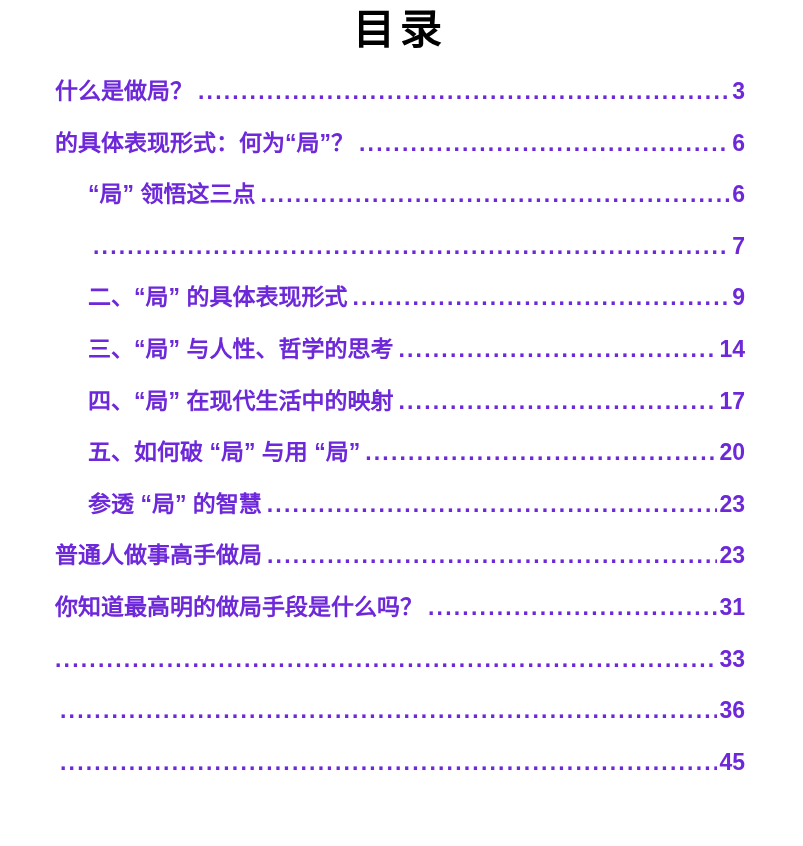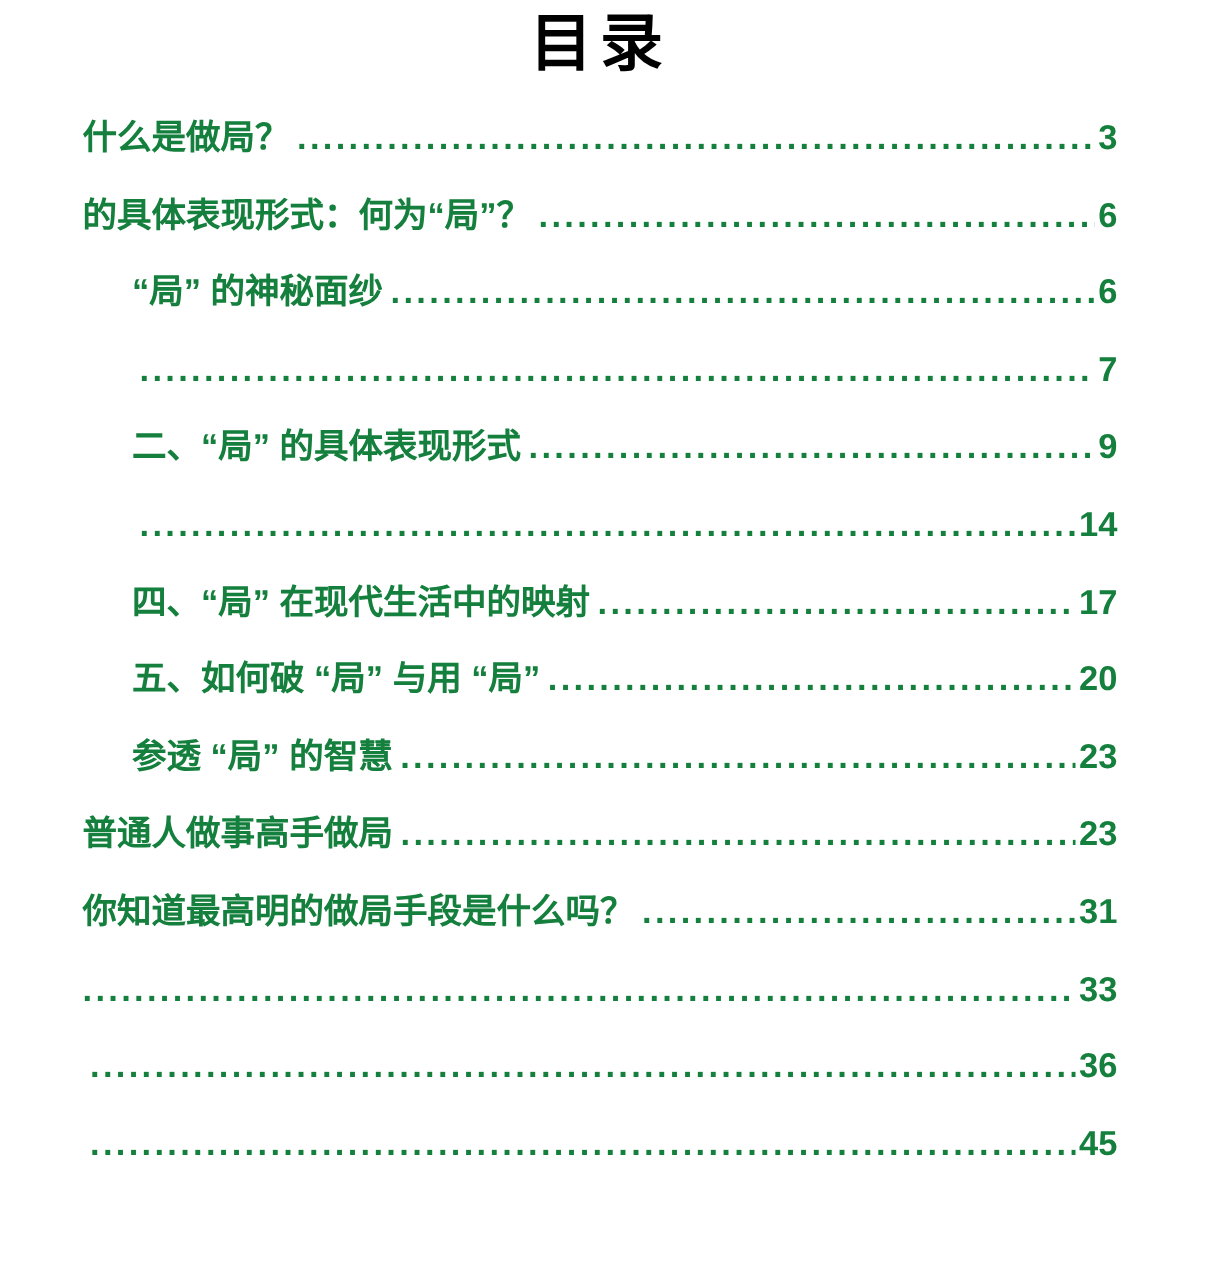--- a/index.html
+++ b/index.html
@@ -31,21 +31,21 @@
   .toc-list {
     display: block;
   }
   .toc-row {
     display: flex;
     align-items: flex-start;
     height: 51.6px;
     line-height: 51.6px;
     font-size: 23px;
     font-weight: 700;
-    color: #15803d;
+    color: #6d28d9;
     text-decoration: none;
     white-space: nowrap;
   }
   .toc-row.indent {
     padding-left: 33px;
   }
   .toc-label {
     flex: 0 0 auto;
     white-space: nowrap;
   }
@@ -78,34 +78,35 @@
         <span class="toc-label">什么是做局？</span>
         <span class="toc-dots">............................................................................................................................................................................................................................</span>
         <span class="toc-page-num">3</span>
       </a>
       <a class="toc-row">
         <span class="toc-label">的具体表现形式：何为“局”？</span>
         <span class="toc-dots">............................................................................................................................................................................................................................</span>
         <span class="toc-page-num">6</span>
       </a>
       <a class="toc-row indent">
-        <span class="toc-label">“局” 的神秘面纱</span>
+        <span class="toc-label">“局” 领悟这三点</span>
         <span class="toc-dots">............................................................................................................................................................................................................................</span>
         <span class="toc-page-num">6</span>
       </a>
       <a class="toc-row indent">
         <span class="toc-dots">............................................................................................................................................................................................................................</span>
         <span class="toc-page-num">7</span>
       </a>
       <a class="toc-row indent">
         <span class="toc-label">二、“局” 的具体表现形式</span>
         <span class="toc-dots">............................................................................................................................................................................................................................</span>
         <span class="toc-page-num">9</span>
       </a>
       <a class="toc-row indent">
+        <span class="toc-label">三、“局” 与人性、哲学的思考</span>
         <span class="toc-dots">............................................................................................................................................................................................................................</span>
         <span class="toc-page-num">14</span>
       </a>
       <a class="toc-row indent">
         <span class="toc-label">四、“局” 在现代生活中的映射</span>
         <span class="toc-dots">............................................................................................................................................................................................................................</span>
         <span class="toc-page-num">17</span>
       </a>
       <a class="toc-row indent">
         <span class="toc-label">五、如何破 “局” 与用 “局”</span>

